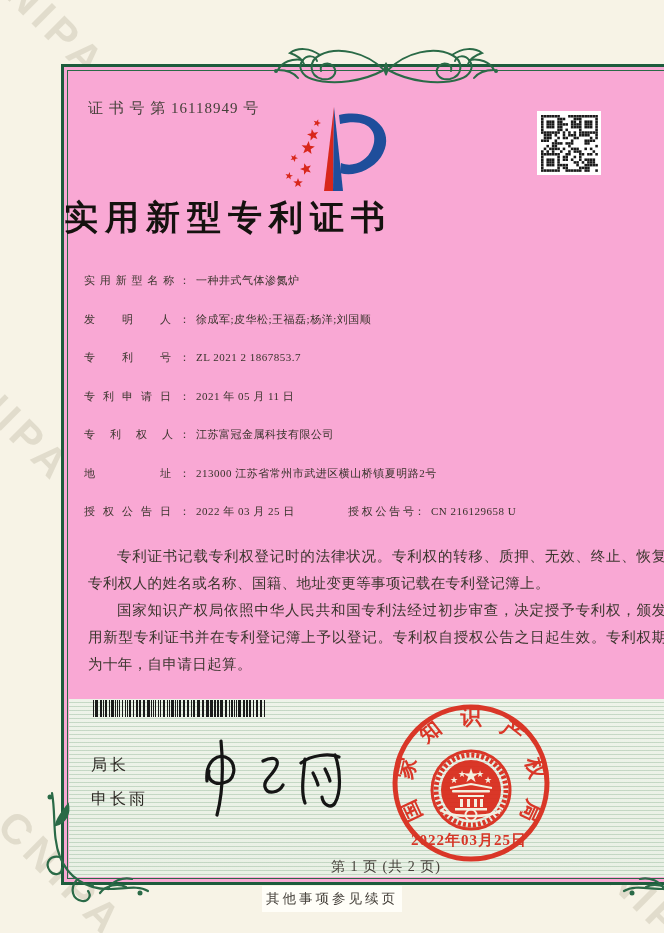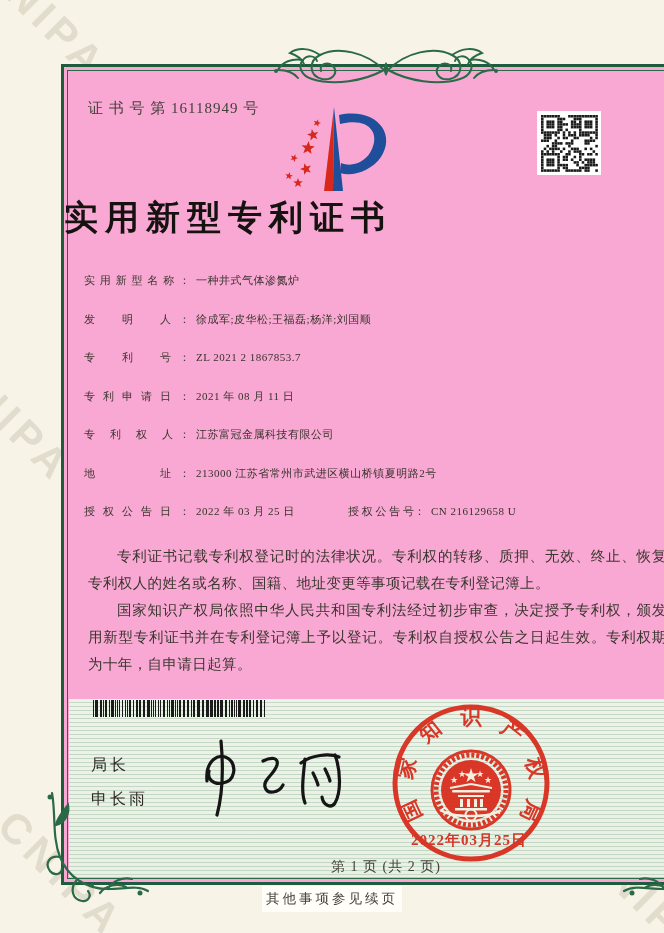--- a/index.html
+++ b/index.html
@@ -372,21 +372,21 @@
       <div class="frow">
         <span class="flabel">实用新型名称：</span><span class="fvalue">一种井式气体渗氮炉</span>
       </div>
       <div class="frow">
         <span class="flabel">发　明　人：</span><span class="fvalue">徐成军;皮华松;王福磊;杨洋;刘国顺</span>
       </div>
       <div class="frow">
         <span class="flabel">专　利　号：</span><span class="fvalue">ZL 2021 2 1867853.7</span>
       </div>
       <div class="frow">
-        <span class="flabel">专利申请日：</span><span class="fvalue">2021 年 08 月 11 日</span>
+        <span class="flabel">专利申请日：</span><span class="fvalue">2021 年 05 月 11 日</span>
       </div>
       <div class="frow">
         <span class="flabel">专 利 权 人：</span><span class="fvalue">江苏富冠金属科技有限公司</span>
       </div>
       <div class="frow">
         <span class="flabel">地　　　址：</span><span class="fvalue">213000 江苏省常州市武进区横山桥镇夏明路2号</span>
       </div>
       <div class="frow">
         <span class="flabel">授权公告日：</span><span class="fvalue">2022 年 03 月 25 日</span>
         <span class="pair2">

